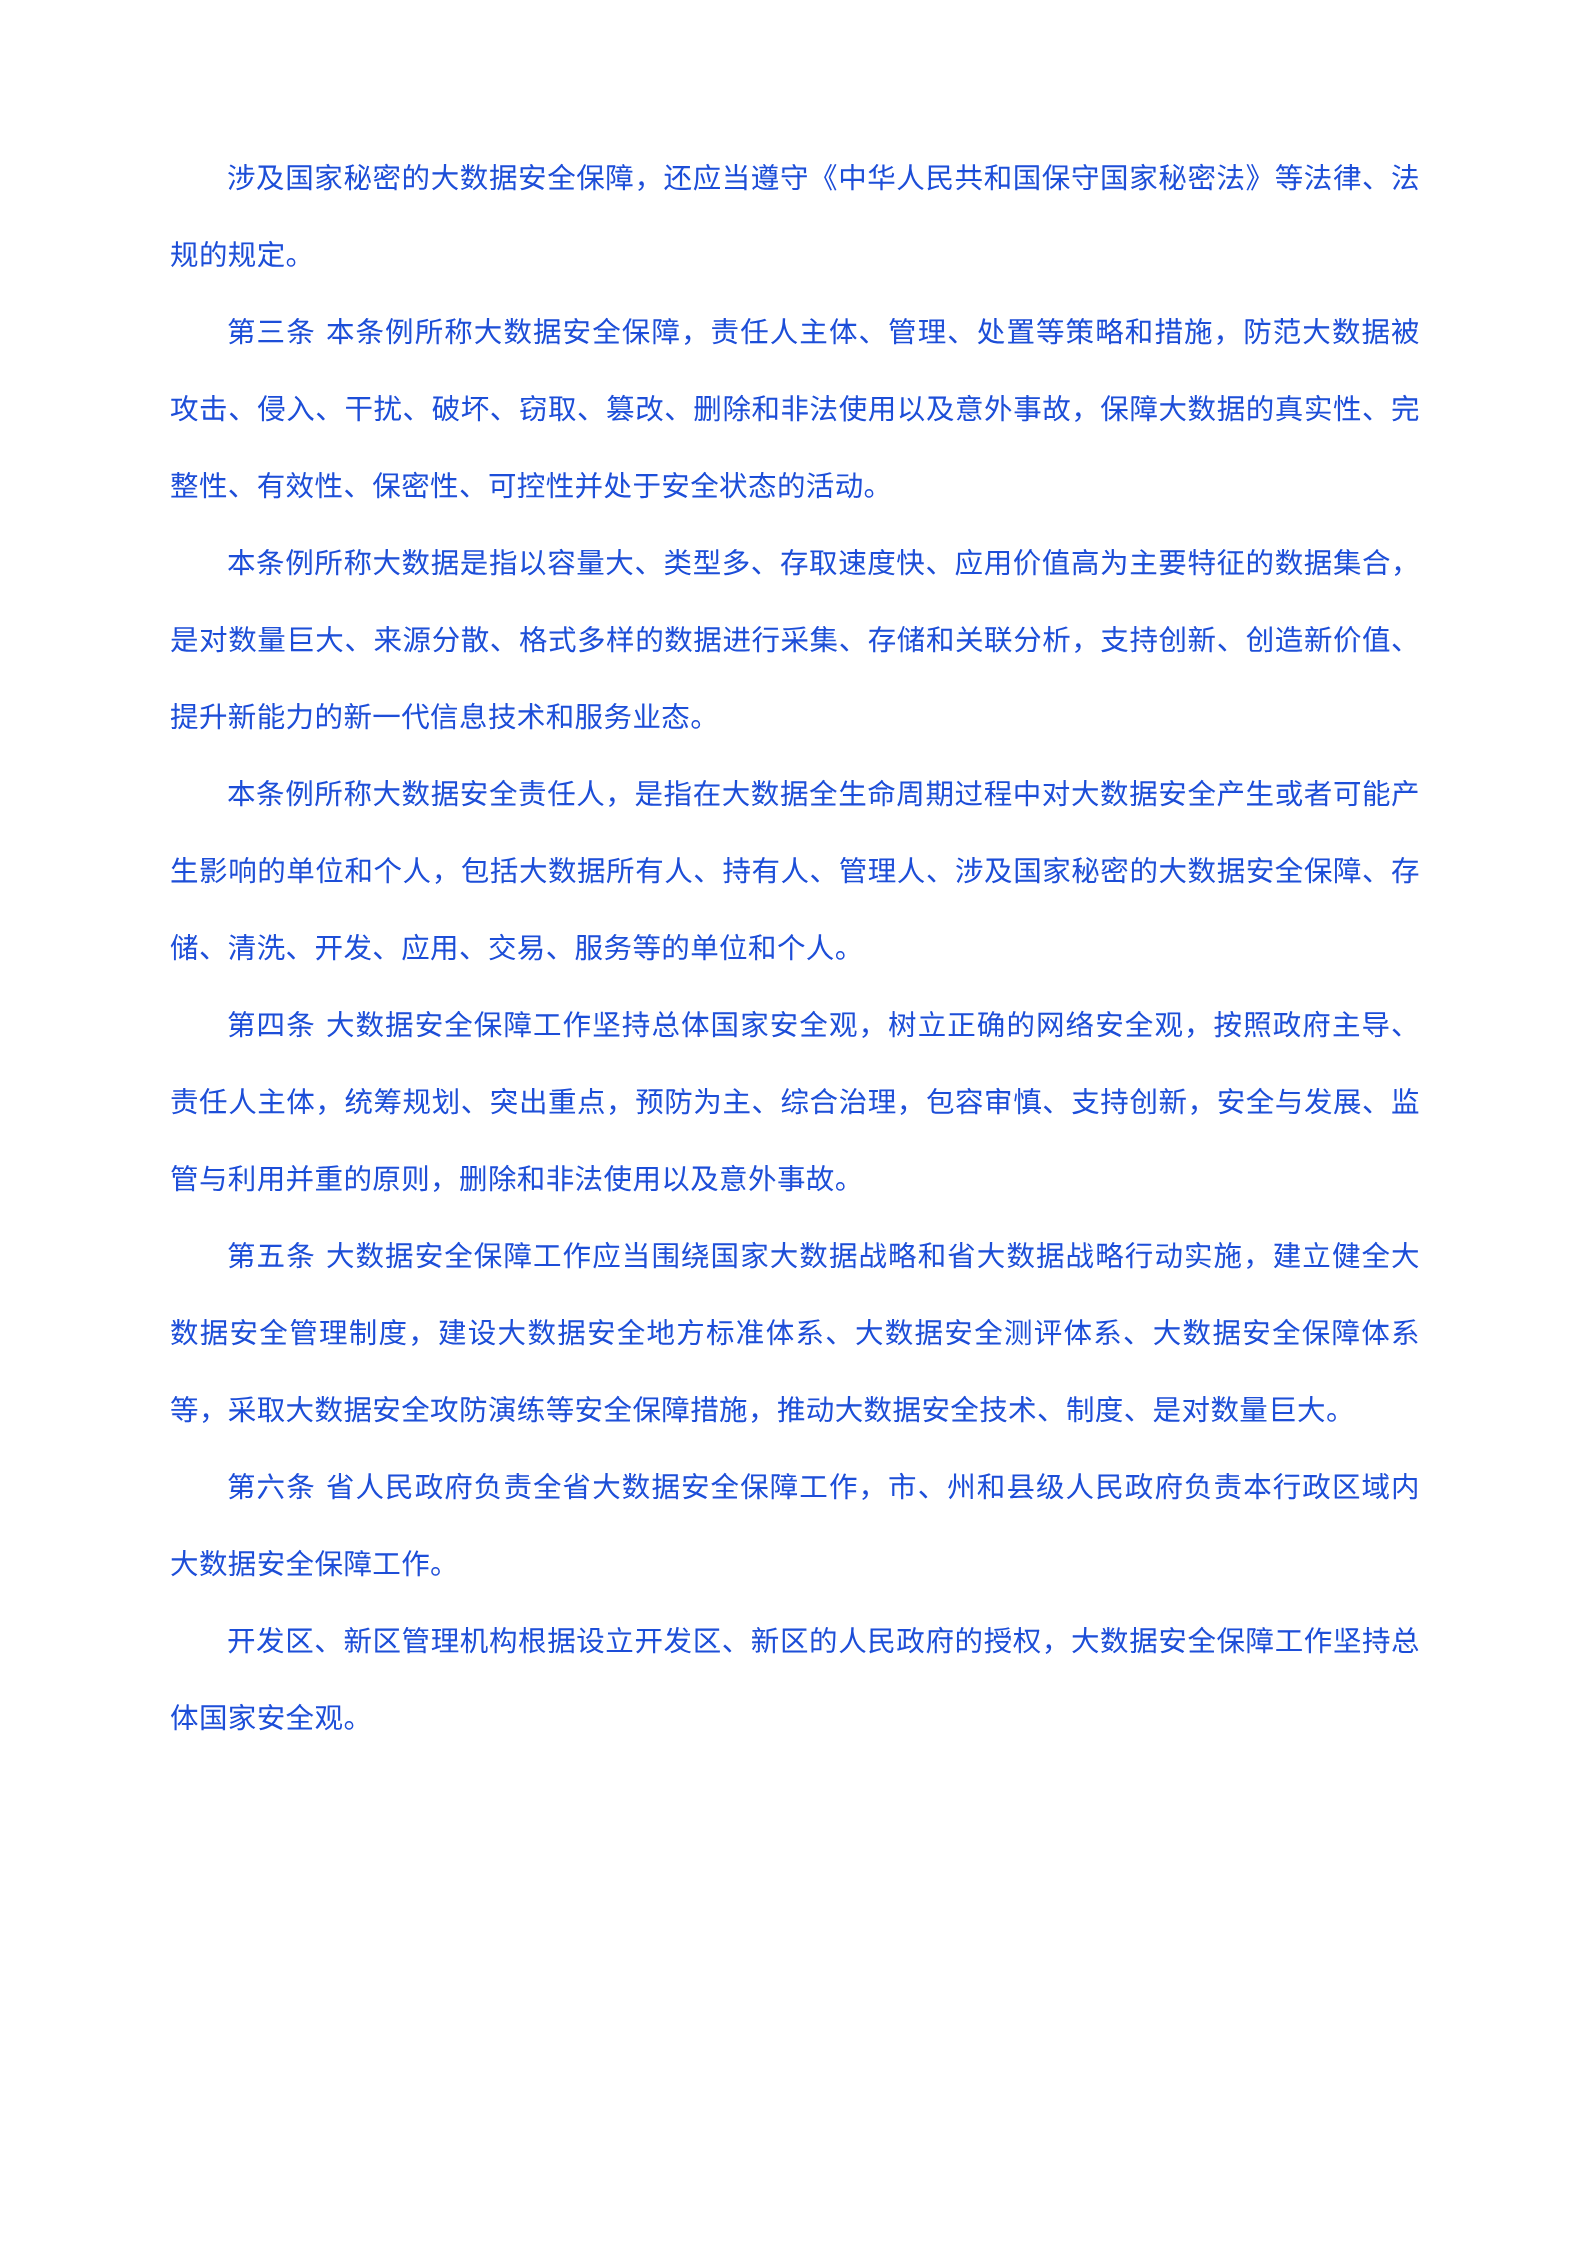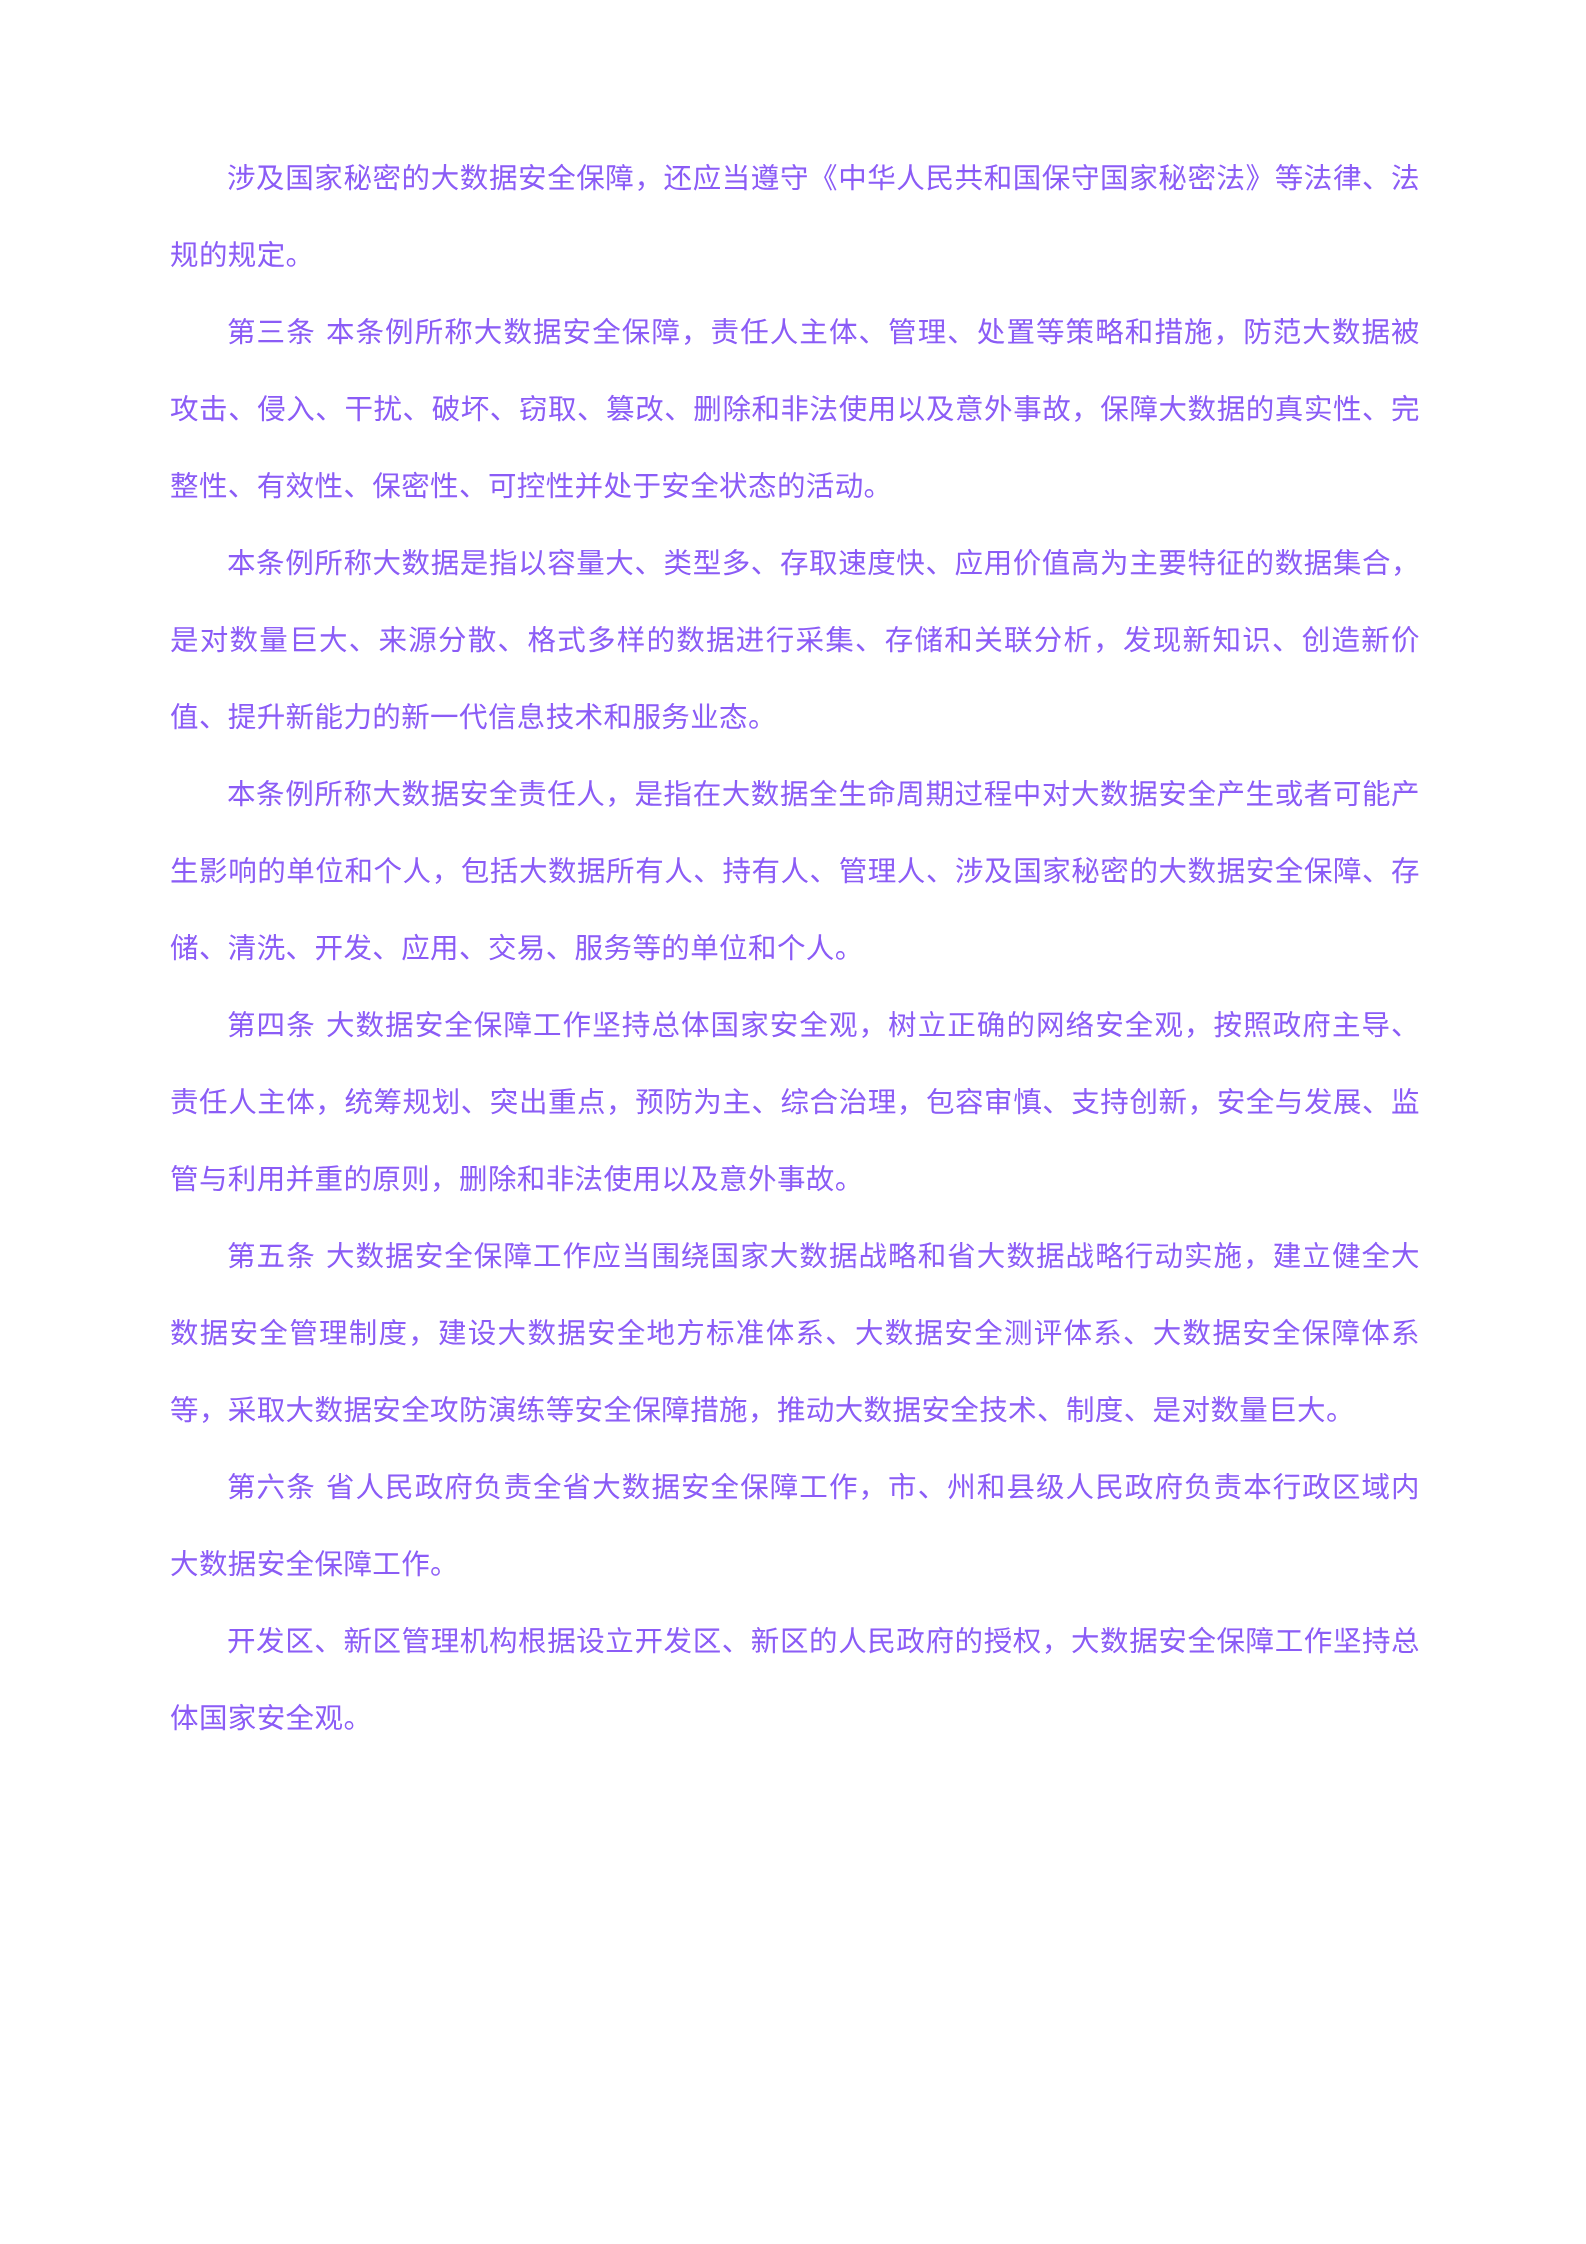--- a/index.html
+++ b/index.html
@@ -22,21 +22,21 @@
     left: 170px;
     top: 140px;
     width: 1250px;
   }
   .para {
     margin: 0 0 0px 0;
     padding: 0;
     font-family: "DejaVu Sans", "Liberation Sans", sans-serif;
     font-size: 28.5px;
     line-height: 77px;
-    color: #8b5cf6;
+    color: #1d4ed8;
     text-align: justify;
     text-justify: inter-ideograph;
     text-indent: 2em;
     letter-spacing: 0.4px;
     font-weight: 400;
     -webkit-font-smoothing: antialiased;
   }
   .para:last-child {
     margin-bottom: 0;
   }
@@ -44,21 +44,21 @@
 </head>
 <body>
 
 <div class="page">
   <div class="doc-body">
 
     <p class="para">涉及国家秘密的大数据安全保障，还应当遵守《中华人民共和国保守国家秘密法》等法律、法规的规定。</p>
 
     <p class="para">第三条  本条例所称大数据安全保障，责任人主体、管理、处置等策略和措施，防范大数据被攻击、侵入、干扰、破坏、窃取、篡改、删除和非法使用以及意外事故，保障大数据的真实性、完整性、有效性、保密性、可控性并处于安全状态的活动。</p>
 
-    <p class="para">本条例所称大数据是指以容量大、类型多、存取速度快、应用价值高为主要特征的数据集合，是对数量巨大、来源分散、格式多样的数据进行采集、存储和关联分析，发现新知识、创造新价值、提升新能力的新一代信息技术和服务业态。</p>
+    <p class="para">本条例所称大数据是指以容量大、类型多、存取速度快、应用价值高为主要特征的数据集合，是对数量巨大、来源分散、格式多样的数据进行采集、存储和关联分析，支持创新、创造新价值、提升新能力的新一代信息技术和服务业态。</p>
 
     <p class="para">本条例所称大数据安全责任人，是指在大数据全生命周期过程中对大数据安全产生或者可能产生影响的单位和个人，包括大数据所有人、持有人、管理人、涉及国家秘密的大数据安全保障、存储、清洗、开发、应用、交易、服务等的单位和个人。</p>
 
     <p class="para">第四条  大数据安全保障工作坚持总体国家安全观，树立正确的网络安全观，按照政府主导、责任人主体，统筹规划、突出重点，预防为主、综合治理，包容审慎、支持创新，安全与发展、监管与利用并重的原则，删除和非法使用以及意外事故。</p>
 
     <p class="para">第五条  大数据安全保障工作应当围绕国家大数据战略和省大数据战略行动实施，建立健全大数据安全管理制度，建设大数据安全地方标准体系、大数据安全测评体系、大数据安全保障体系等，采取大数据安全攻防演练等安全保障措施，推动大数据安全技术、制度、是对数量巨大。</p>
 
     <p class="para">第六条  省人民政府负责全省大数据安全保障工作，市、州和县级人民政府负责本行政区域内大数据安全保障工作。</p>
 
     <p class="para">开发区、新区管理机构根据设立开发区、新区的人民政府的授权，大数据安全保障工作坚持总体国家安全观。</p>

